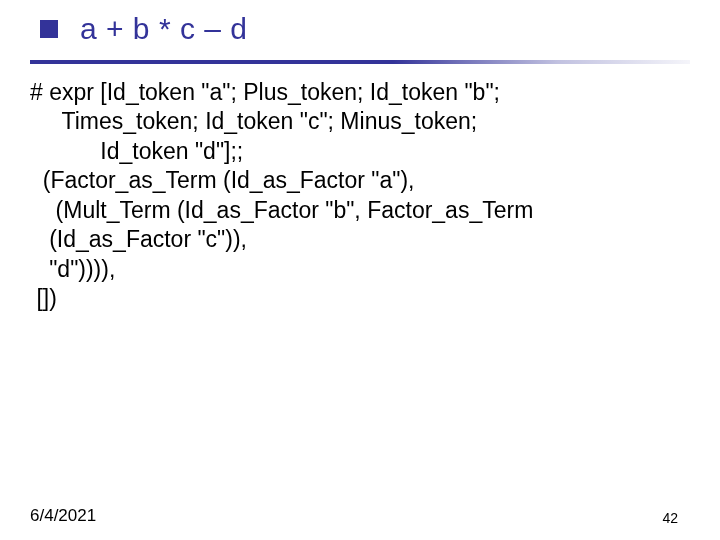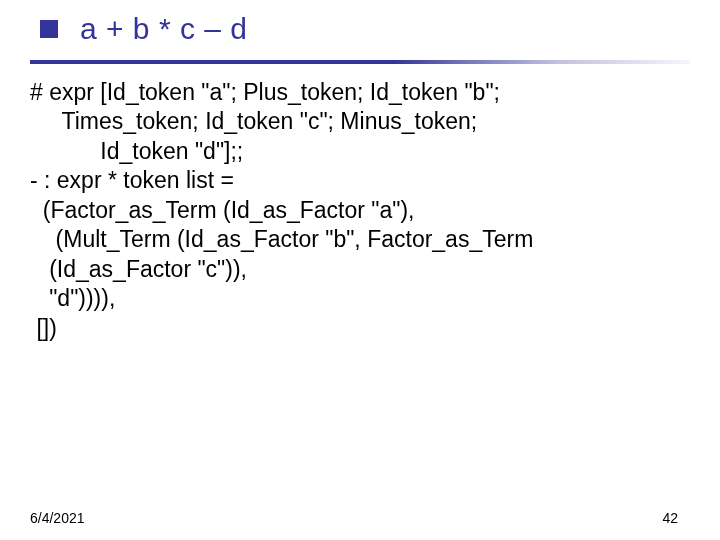--- a/index.html
+++ b/index.html
@@ -57,21 +57,21 @@
     right: 30px;
     font-size: 23px;
     line-height: 1.28;
     color: #000000;
   }
   .body .line { white-space: pre; }
   .footer-left {
     position: absolute;
     left: 30px;
     bottom: 14px;
-    font-size: 14px;
+    font-size: 17px;
     color: #000;
   }
   .footer-right {
     position: absolute;
     right: 42px;
     bottom: 14px;
     font-size: 14px;
     color: #000;
     margin-left: 32px;
   }
@@ -85,21 +85,20 @@
     <div class="bullet"></div>
     <div class="title-text">a + b * c – d</div>
   </div>
 
   <div class="divider"></div>
 
   <div class="body">
     <div class="line"># expr [Id_token "a"; Plus_token; Id_token "b";</div>
     <div class="line">     Times_token; Id_token "c"; Minus_token;</div>
     <div class="line">           Id_token "d"];;</div>
-    <div class="line">- : expr * token list =</div>
     <div class="line">  (Factor_as_Term (Id_as_Factor "a"),</div>
     <div class="line">    (Mult_Term (Id_as_Factor "b", Factor_as_Term</div>
     <div class="line">   (Id_as_Factor "c")),</div>
     <div class="line">   "d")))),</div>
     <div class="line"> [])</div>
   </div>
 
   <div class="footer-left">6/4/2021</div>
   <div class="footer-right">42</div>
 

